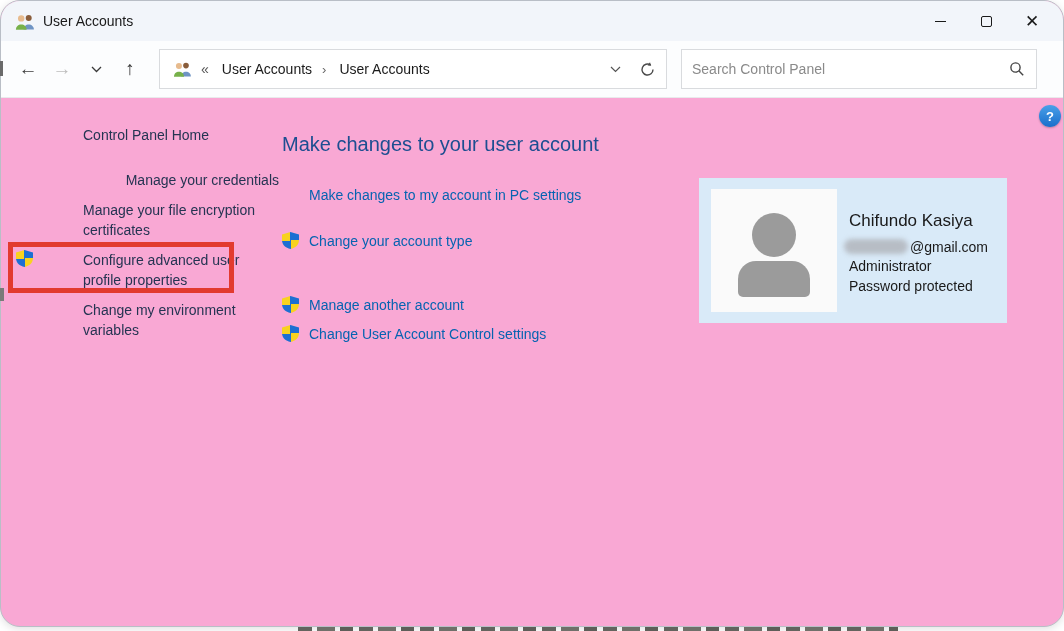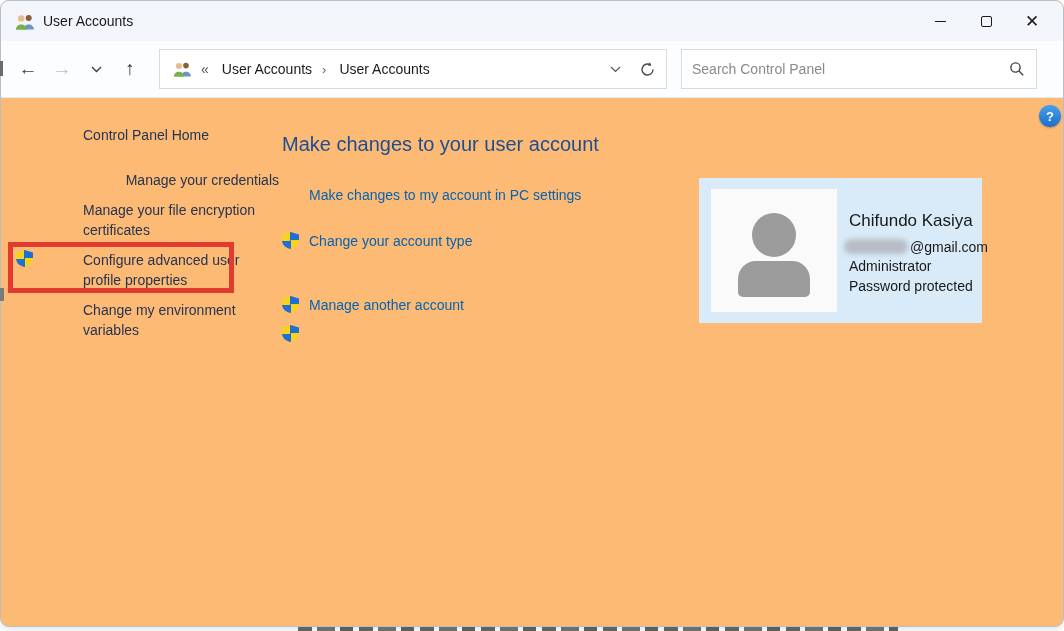--- a/index.html
+++ b/index.html
@@ -8,23 +8,23 @@
     font-family:"Liberation Sans","DejaVu Sans",sans-serif;
     background:#ffffff;
     position:relative;
     overflow:hidden;
     color:#1a1a1a;
   }
 
   
   .window {
     position:absolute; top:0; left:0; width:1064px; height:627px;
-    background:#fdba74;
+    background:#f9a8d4;
     border:1px solid #b9bec6;
-    border-radius:9px;
+    border-radius:20px;
     overflow:hidden;
     box-shadow:0 2px 8px rgba(0,0,0,.12);
   }
   .titlebar {
     position:absolute; top:0; left:0; right:0; height:40px;
     background:#f2f5fa;
     display:flex; align-items:center;
   }
   .titlebar .app-icon { margin-left:14px; width:20px; height:17px; }
   .titlebar .title-text { margin-left:8px; font-size:14px; color:#191919; }
@@ -101,21 +101,21 @@
 
   
   .uac-shield {
     display:inline-block; width:17px; height:17px;
     background:conic-gradient(#1d6fd2 0 25%, #f8d21e 0 50%, #1d6fd2 0 75%, #f8d21e 0 100%);
     clip-path:path('M8.5 0 L17 2.6 L17 8 C17 13 13.5 15.8 8.5 17 C3.5 15.8 0 13 0 8 L0 2.6 Z');
   }
 
   
   .user-panel {
-    position:absolute; top:177px; left:698px; width:283px; height:145px;
+    position:absolute; top:177px; left:698px; width:308px; height:145px;
     background:#d9eaf8;
   }
   .avatar-tile {
     position:absolute; top:11px; left:12px; width:126px; height:123px; background:#fafafa;
   }
   .avatar-head { position:absolute; top:24px; left:41px; width:44px; height:44px; border-radius:50%; background:#9b9b9b; }
   .avatar-body { position:absolute; top:72px; left:27px; width:72px; height:36px; border-radius:18px 18px 5px 5px; background:#9b9b9b; }
   .up-name  { position:absolute; top:33px; left:150px; font-size:17px; color:#191919; }
   .up-email { position:absolute; top:61px; left:145px; font-size:14px; color:#191919; display:flex; align-items:flex-start; }
   .email-redaction {
@@ -225,20 +225,21 @@
 
   <a class="task-link lnk-pc">Make changes to my account in PC settings</a>
 
   <span class="uac-shield task-shield sh-type"></span>
   <a class="task-link lnk-type">Change your account type</a>
 
   <span class="uac-shield task-shield sh-mng"></span>
   <a class="task-link lnk-mng">Manage another account</a>
 
   <span class="uac-shield task-shield sh-uac"></span>
+  <a class="task-link lnk-uac">Change User Account Control settings</a>
 
   <div class="user-panel">
     <div class="avatar-tile">
       <div class="avatar-head"></div>
       <div class="avatar-body"></div>
     </div>
     <div class="up-name">Chifundo Kasiya</div>
     <div class="up-email">
       <span class="email-redaction"></span>
       <span>@gmail.com</span>

